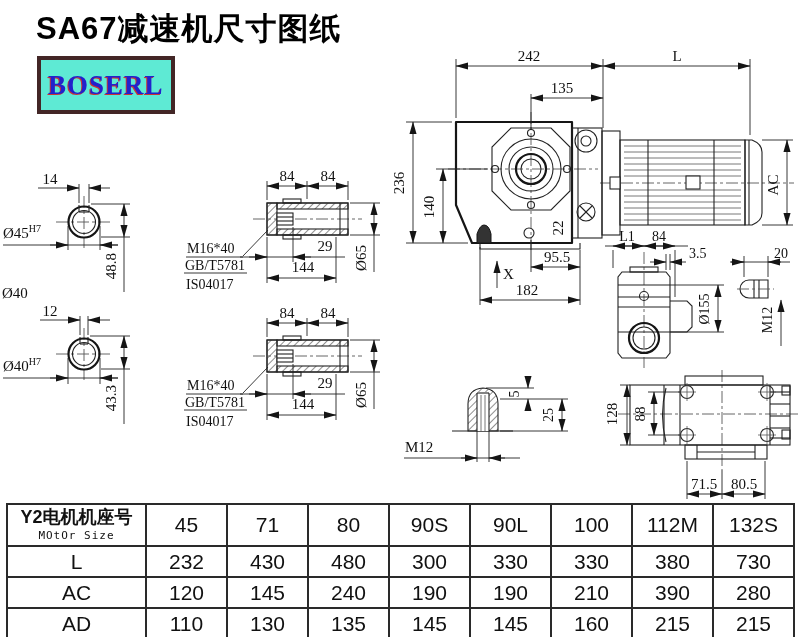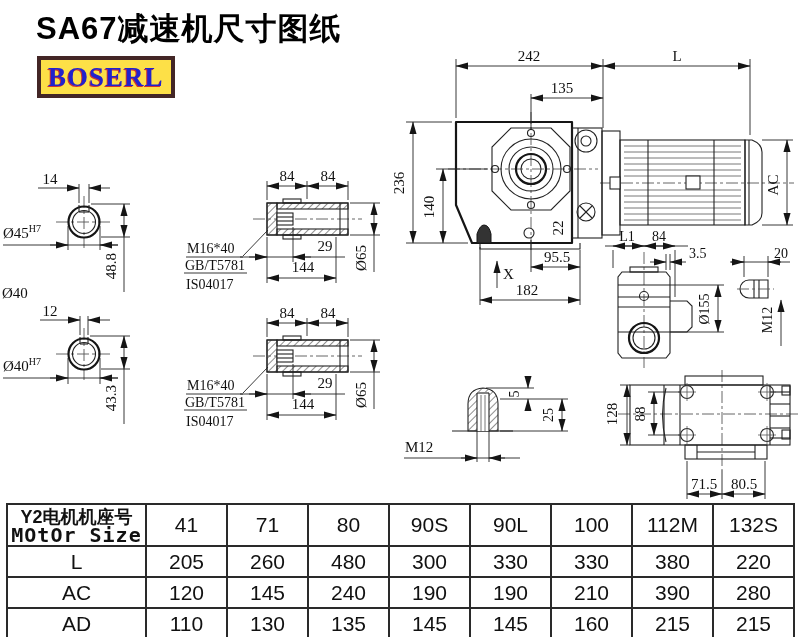--- a/index.html
+++ b/index.html
@@ -1,21 +1,21 @@
 <!DOCTYPE html>
 <html><head>
 <meta charset="utf-8">
 <style>
   html,body{margin:0;padding:0;background:#fff;}
   .page{position:relative;width:800px;height:637px;background:#fff;overflow:hidden;
         font-family:"Liberation Sans",sans-serif;color:#111;}
   .title{position:absolute;left:36px;top:8px;font-size:31px;font-weight:bold;
          letter-spacing:1px;color:#000;font-family:"Liberation Sans",sans-serif;}
-  .logo{position:absolute;left:37px;top:56px;border:4px solid #432626;background:#fde047;
-        padding:0 7px;font-family:"Liberation Serif","DejaVu Serif",serif;font-weight:bold;
+  .logo{position:absolute;left:37px;top:56px;border:4px solid #432626;background:#5eead4;
+        padding:8px 7px;font-family:"Liberation Serif","DejaVu Serif",serif;font-weight:bold;
         font-size:27px;line-height:34px;color:#2222cc;letter-spacing:1px;
         text-shadow:-1px 1px 0 #cc3333;}
   svg{position:absolute;left:0;top:40px;}
   .th{stroke:#151515;stroke-width:2.2;fill:none;stroke-linejoin:round;}
   .tn{stroke:#222;stroke-width:1.1;fill:none;}
   .fw{stroke:#222;stroke-width:1.1;fill:#fff;}
   .dl{stroke:#222;stroke-width:0.9;fill:none;}
   .cl{stroke:#555;stroke-width:0.9;fill:none;stroke-dasharray:12 3 3 3;}
   .fin{stroke:#555;stroke-width:0.8;fill:none;}
   .hf{fill:url(#hat);stroke:#222;stroke-width:1.1;}
@@ -23,21 +23,21 @@
   .dts{font:14px "Liberation Serif","DejaVu Serif",serif;fill:#111;}
   marker path{fill:#151515;}
   .dimtable{position:absolute;left:6px;top:503px;width:789px;border-collapse:collapse;
             table-layout:fixed;text-align:center;}
   .dimtable td{border:2px solid #2a2a2a;padding:0;vertical-align:middle;
                font-size:21px;color:#111;}
   .dimtable td.hd1{width:137px;}
   .dimtable tr.r1 td{height:40px;}
   .dimtable tr.rn td{height:29px;}
   .hline1{font-size:18px;font-weight:600;line-height:20px;}
-  .hline2{font-family:"DejaVu Sans Mono",monospace;font-size:20px;font-weight:700;line-height:17px;letter-spacing:1px;}
+  .hline2{font-family:"DejaVu Sans Mono",monospace;font-size:11px;font-weight:400;line-height:17px;letter-spacing:1px;}
 </style>
 </head>
 <body>
 
 <div class="page">
 
   <div class="title">SA67减速机尺寸图纸</div>
   <div class="logo">BOSERL</div>
 
   <svg width="800" height="460" viewBox="0 40 800 460">
@@ -383,39 +383,39 @@
     </g>
   </svg>
 
   <table class="dimtable">
     <tbody>
         <tr class="r1">
       <td class="hd1">
         <div class="hline1">Y2电机机座号</div>
         <div class="hline2">MOtOr Size</div>
       </td>
-      <td>41</td>
+      <td>45</td>
       <td>71</td>
       <td>80</td>
       <td>90S</td>
       <td>90L</td>
       <td>100</td>
       <td>112M</td>
       <td>132S</td>
     </tr>
     <tr class="rn">
       <td>L</td>
-      <td>205</td>
-      <td>260</td>
+      <td>232</td>
+      <td>430</td>
       <td>480</td>
       <td>300</td>
       <td>330</td>
       <td>330</td>
       <td>380</td>
-      <td>220</td>
+      <td>730</td>
     </tr>
     <tr class="rn">
       <td>AC</td>
       <td>120</td>
       <td>145</td>
       <td>240</td>
       <td>190</td>
       <td>190</td>
       <td>210</td>
       <td>390</td>

